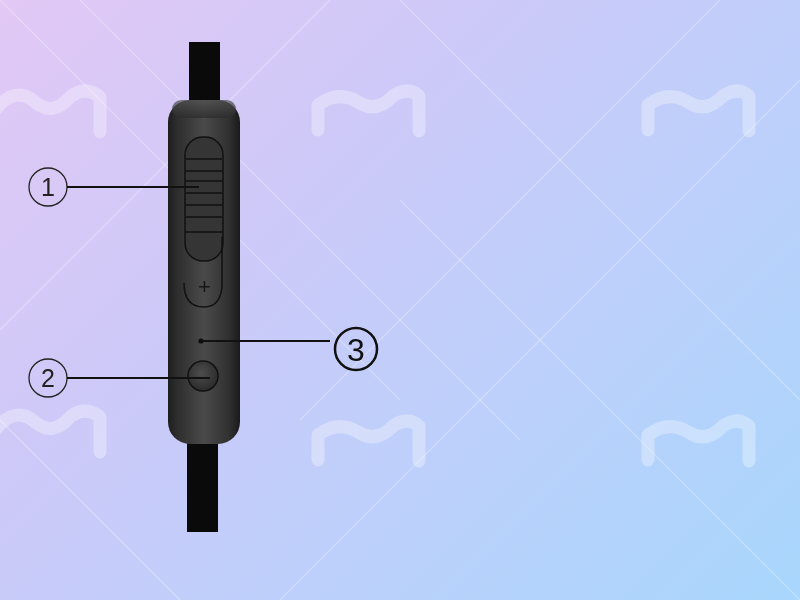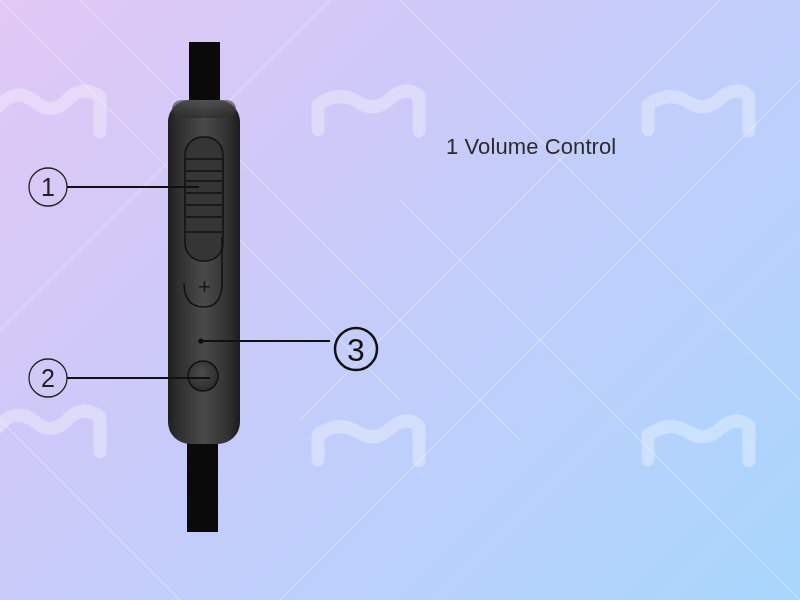--- a/index.html
+++ b/index.html
@@ -98,14 +98,13 @@
   </g>
 
   <g>
     <line x1="201" y1="341" x2="330" y2="341" stroke="#111" stroke-width="2"></line>
     <circle cx="356" cy="349" r="21" fill="none" stroke="#111" stroke-width="2.5"></circle>
     <text x="356" y="361" text-anchor="middle" font-size="32" fill="#111" font-family="Liberation Sans, sans-serif">3</text>
   </g>
 </svg>
 
 <div class="legend">
-  <div class="legend-item">1  Volume Control</div>
 </div>
 
 </body></html>

